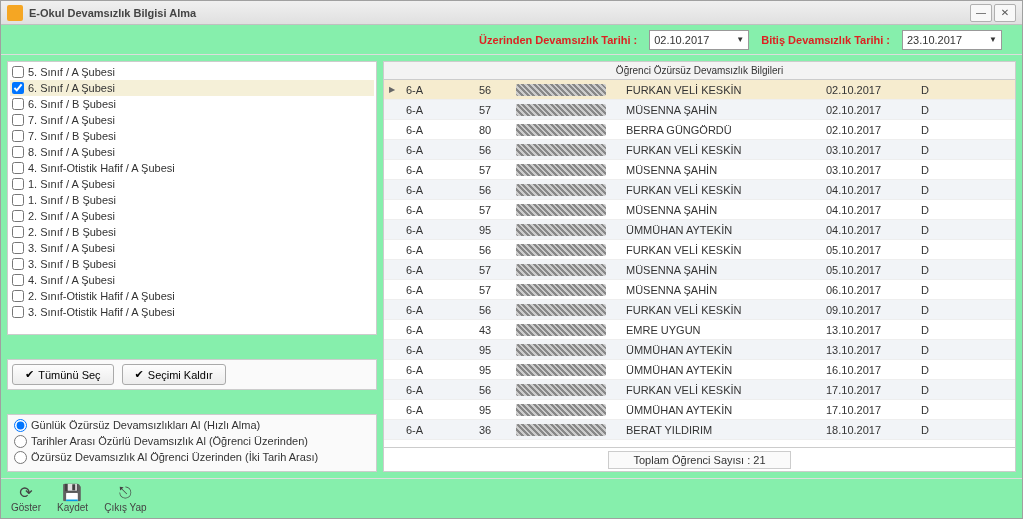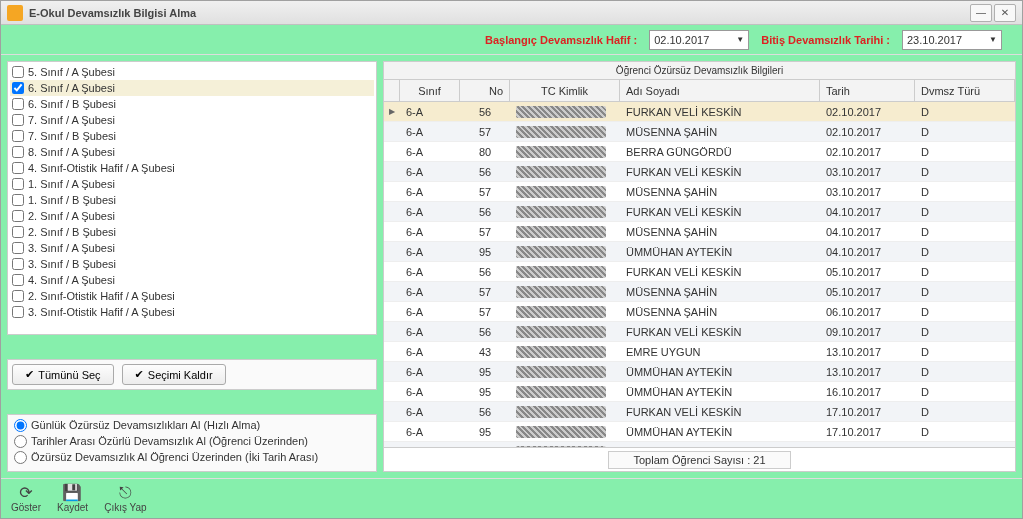--- a/index.html
+++ b/index.html
@@ -55,21 +55,21 @@
 <div class="window">
 
   <div class="titlebar">
     <div class="icon"></div>
     <div class="title">E-Okul Devamsızlık Bilgisi Alma</div>
     <div class="win-btn">—</div>
     <div class="win-btn">✕</div>
   </div>
 
   <div class="datebar">
-    <span class="lbl">Başlangıç Devamsızlık Hafif :</span>
+    <span class="lbl">Üzerinden Devamsızlık Tarihi :</span>
     <div class="date-combo">
       <span>02.10.2017</span>
       <span class="arrow">▼</span>
     </div>
     <span class="lbl">Bitiş Devamsızlık Tarihi :</span>
     <div class="date-combo">
       <span>23.10.2017</span>
       <span class="arrow">▼</span>
     </div>
   </div>
@@ -164,29 +164,20 @@
           </label>
         <label>
             <input type="radio" name="m" style="">
             <span>Özürsüz Devamsızlık Al Öğrenci Üzerinden (İki Tarih Arası)</span>
           </label>
       </div>
     </div>
 
     <div class="rightpanel">
       <div class="grid-title">Öğrenci Özürsüz Devamsızlık Bilgileri</div>
-      <div class="grid-head">
-        <div class="rh"></div>
-        <div class="col c-sinif">Sınıf</div>
-        <div class="col c-no">No</div>
-        <div class="col c-tc">TC Kimlik</div>
-        <div class="col c-ad">Adı Soyadı</div>
-        <div class="col c-tarih">Tarih</div>
-        <div class="col c-tur">Dvmsz Türü</div>
-      </div>
       <div class="grid-body" id="gridbody">
           <div class="grid-row selected">
             <div class="rh">▶</div>
             <div class="cell c-sinif">6-A</div>
             <div class="cell c-no">56</div>
             <div class="cell c-tc">
               <div class="tc-blur"></div>
             </div>
             <div class="cell c-ad">FURKAN VELİ KESKİN</div>
             <div class="cell c-tarih">02.10.2017</div>

